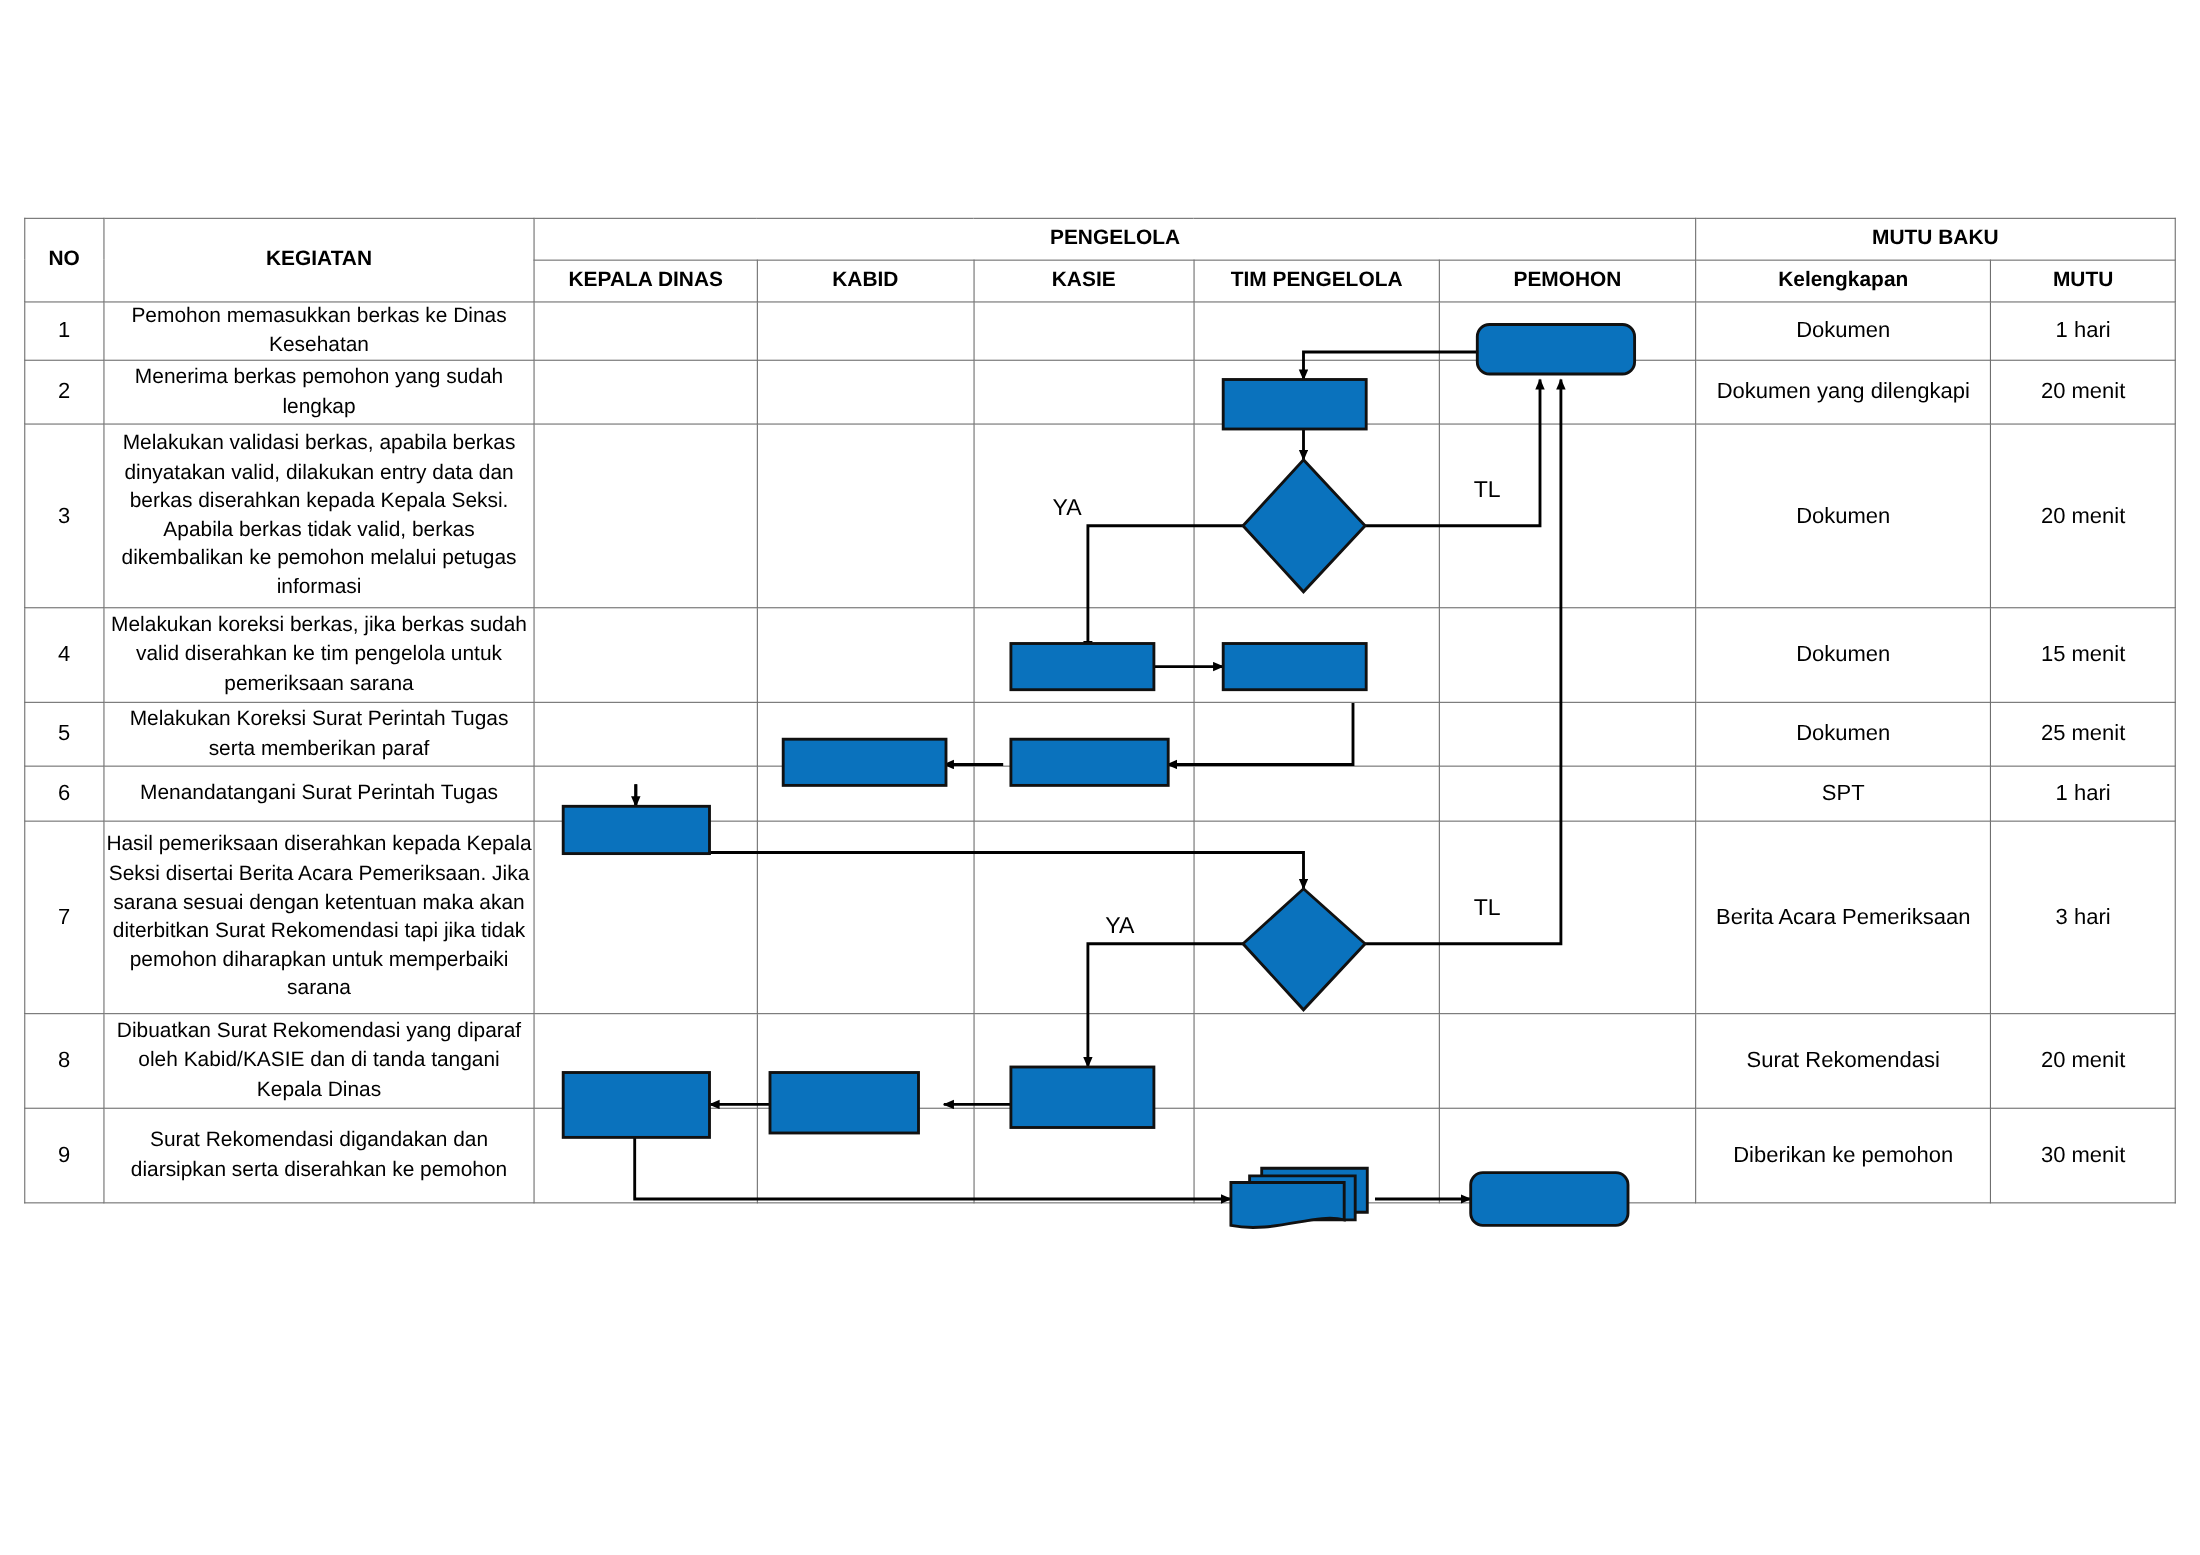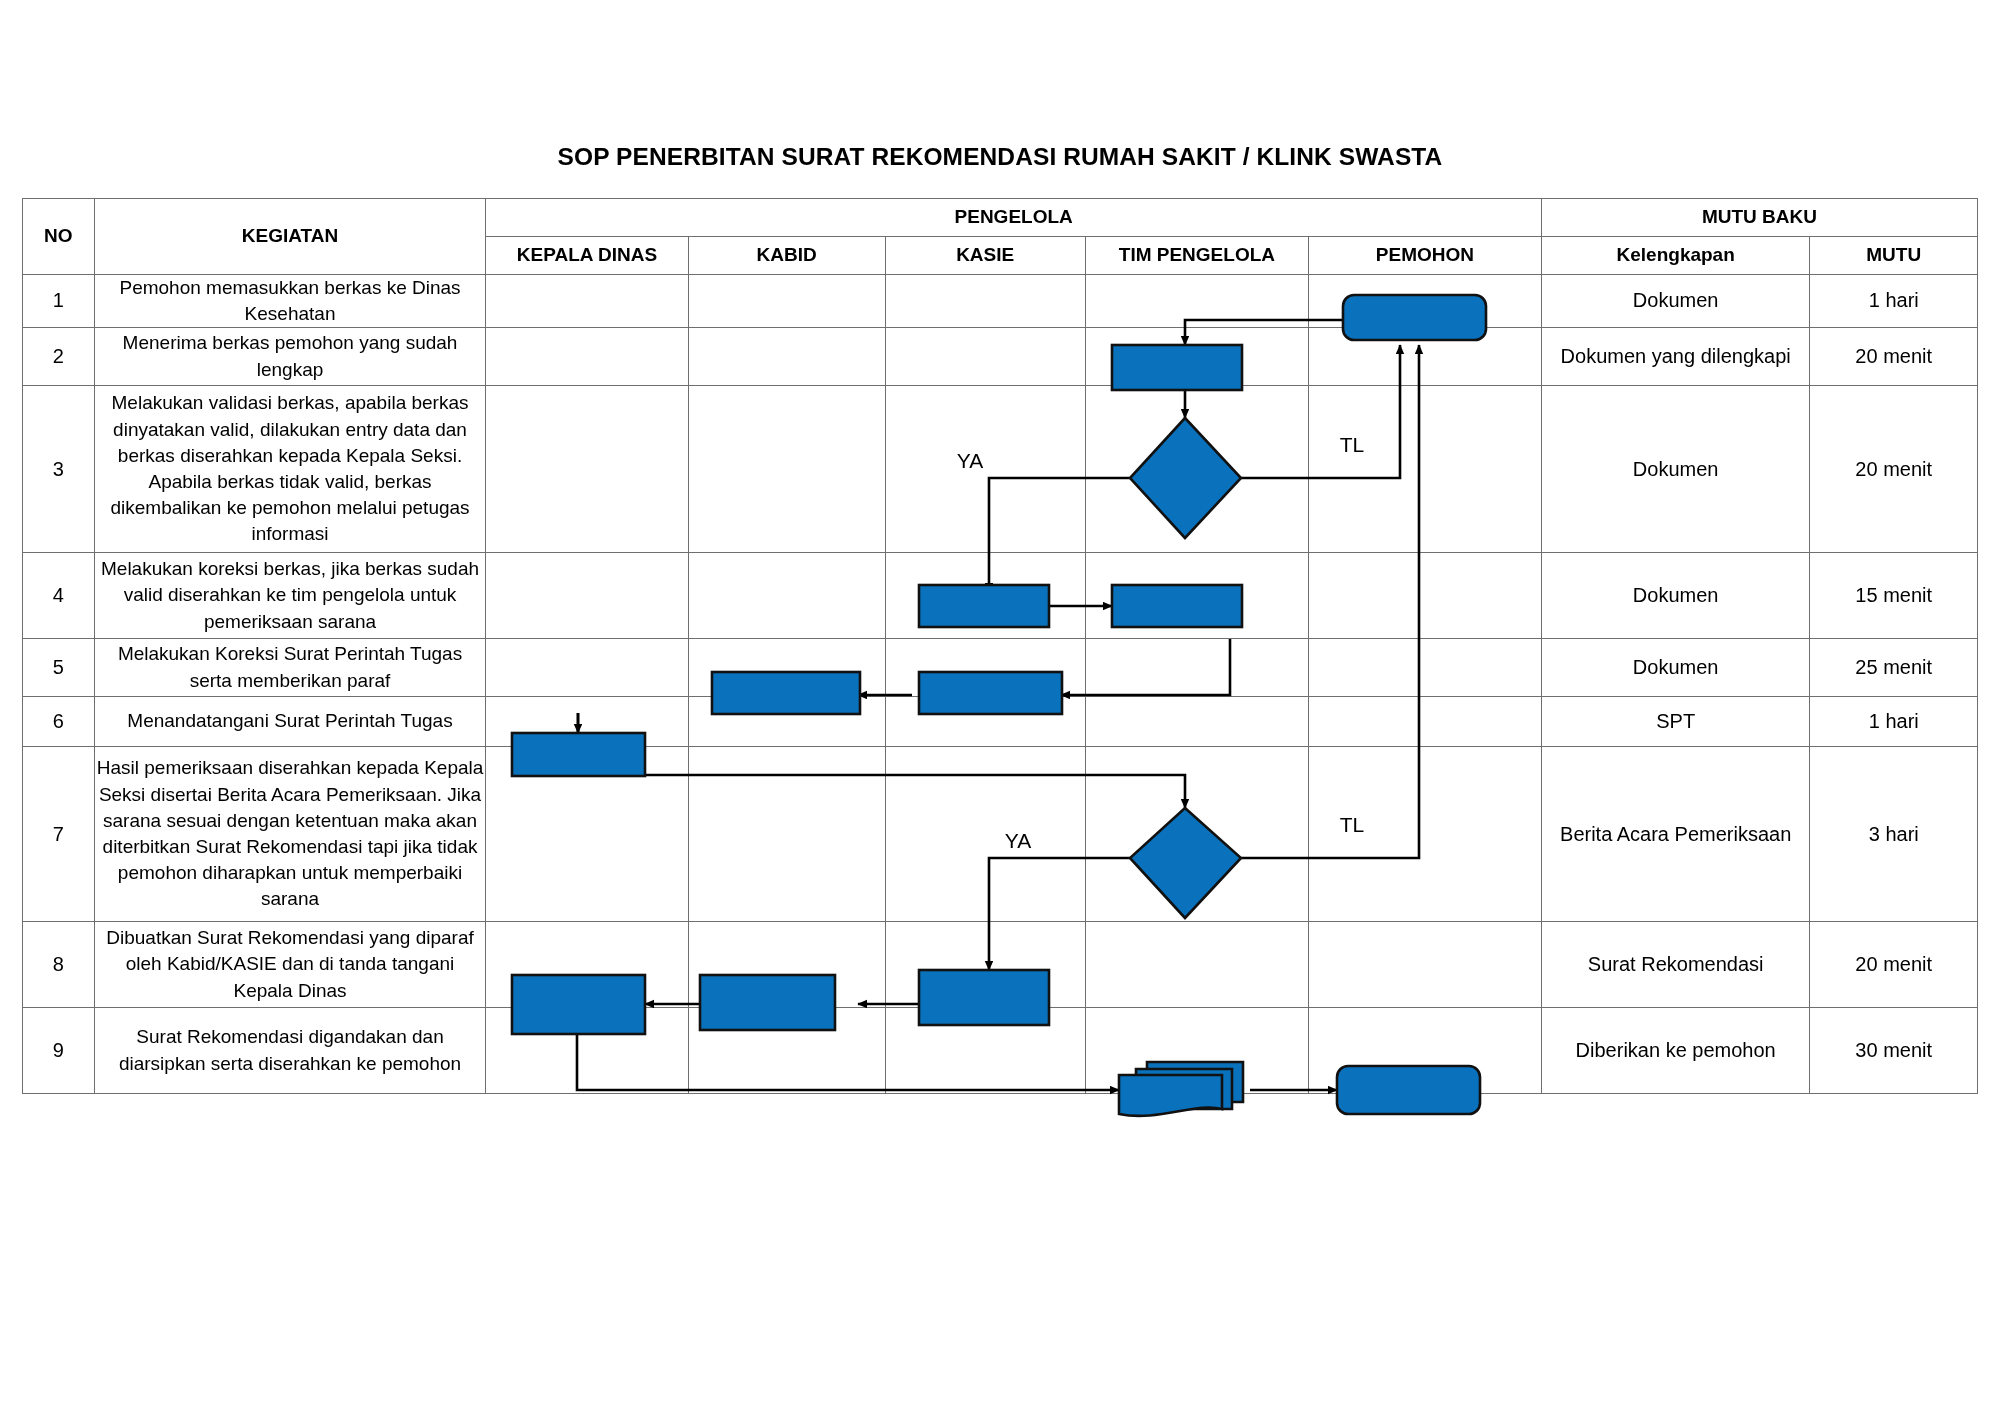--- a/index.html
+++ b/index.html
@@ -113,21 +113,20 @@
     font-family: "Liberation Sans", sans-serif;
     font-size: 21px;
     fill: #000000;
   }
 </style>
 </head>
 <body>
 
 <div id="page">
 
-  <div id="doc-title">SOP PENERBITAN SURAT REKOMENDASI RUMAH SAKIT / KLINK SWASTA</div>
 
   <table class="sop">
     <colgroup>
       <col class="c-no">
         <col class="c-keg">
         <col class="c-kdinas">
         <col class="c-kabid">
       <col class="c-kasie">
         <col class="c-tim">
         <col class="c-pemohon">

